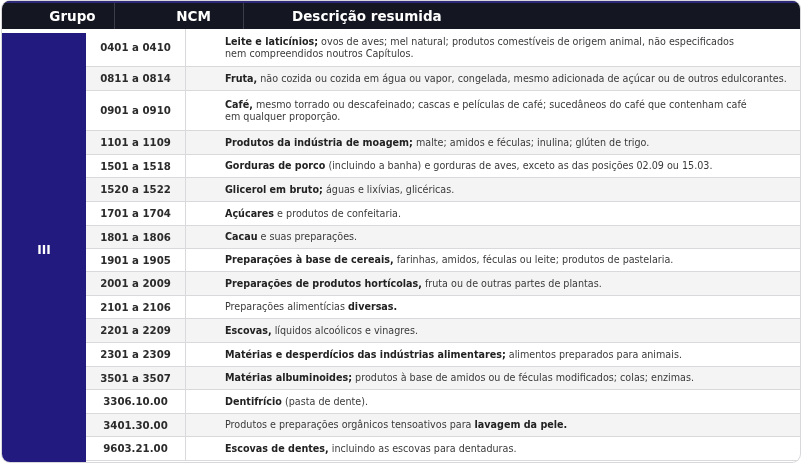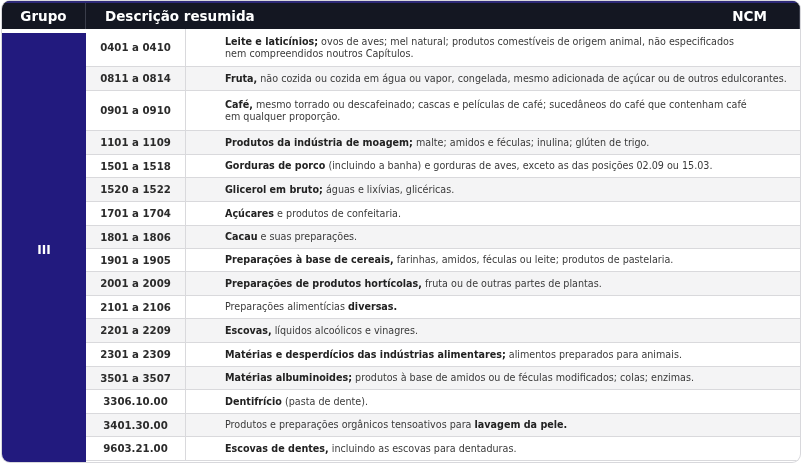--- a/index.html
+++ b/index.html
@@ -9,21 +9,21 @@
     border-radius: 8px; overflow: hidden;
     box-shadow: 0 0 0 1px #d8d8dc;
     background: #fff;
   }
   .header {
     position: absolute; left: 0; top: 0; width: 798px; height: 28px;
     background: #141722; border-top: 2px solid #2e2a78;
     display: flex; align-items: center; color: #ffffff;
     box-sizing: border-box;
   }
-  .hcell { font-weight: bold; font-size: 13.5px; height: 100%; display: flex; align-items: center; box-sizing: border-box; }
+  .hcell { font-weight: bold; font-size: 13.5px; height: 100%; display: flex; align-items: center; box-sizing: border-box; margin-left: 29px; }
   .h-grupo { width: 84px; justify-content: center; border-right: 1px solid #3a3d4a; }
   .h-ncm { width: 100px; justify-content: center; border-right: 1px solid #3a3d4a; }
   .h-desc { flex: 1; padding-left: 19px; }
   .grupo-col {
     position: absolute; left: 0; top: 32px; width: 84px; height: 433px;
     background: #221a7e; color: #fff;
     display: flex; align-items: center; justify-content: center;
     font-weight: bold; font-size: 12px;
   }
   .rows { position: absolute; left: 84px; top: 28px; width: 714px; }
@@ -43,22 +43,22 @@
     font-size: 9.6px; color: #3a3a3a; line-height: 12px;
   }
   .desc b { font-weight: bold; color: #222; }
 </style>
 </head>
 <body>
 
 <div class="table">
   <div class="header">
     <div class="hcell h-grupo">Grupo</div>
+    <div class="hcell h-ncm">NCM</div>
     <div class="hcell h-desc">Descrição resumida</div>
-    <div class="hcell h-ncm">NCM</div>
   </div>
   <div class="grupo-col">
     <span>III</span>
   </div>
   <div class="rows" id="rows">
       <div class="row" style="height: 38px;">
         <div class="ncm">0401 a 0410</div>
         <div class="desc">
           <div><b>Leite e laticínios;</b><span> ovos de aves; mel natural; produtos comestíveis de origem animal, não especificados</span><br><span>nem compreendidos noutros Capítulos.</span></div>
         </div>

